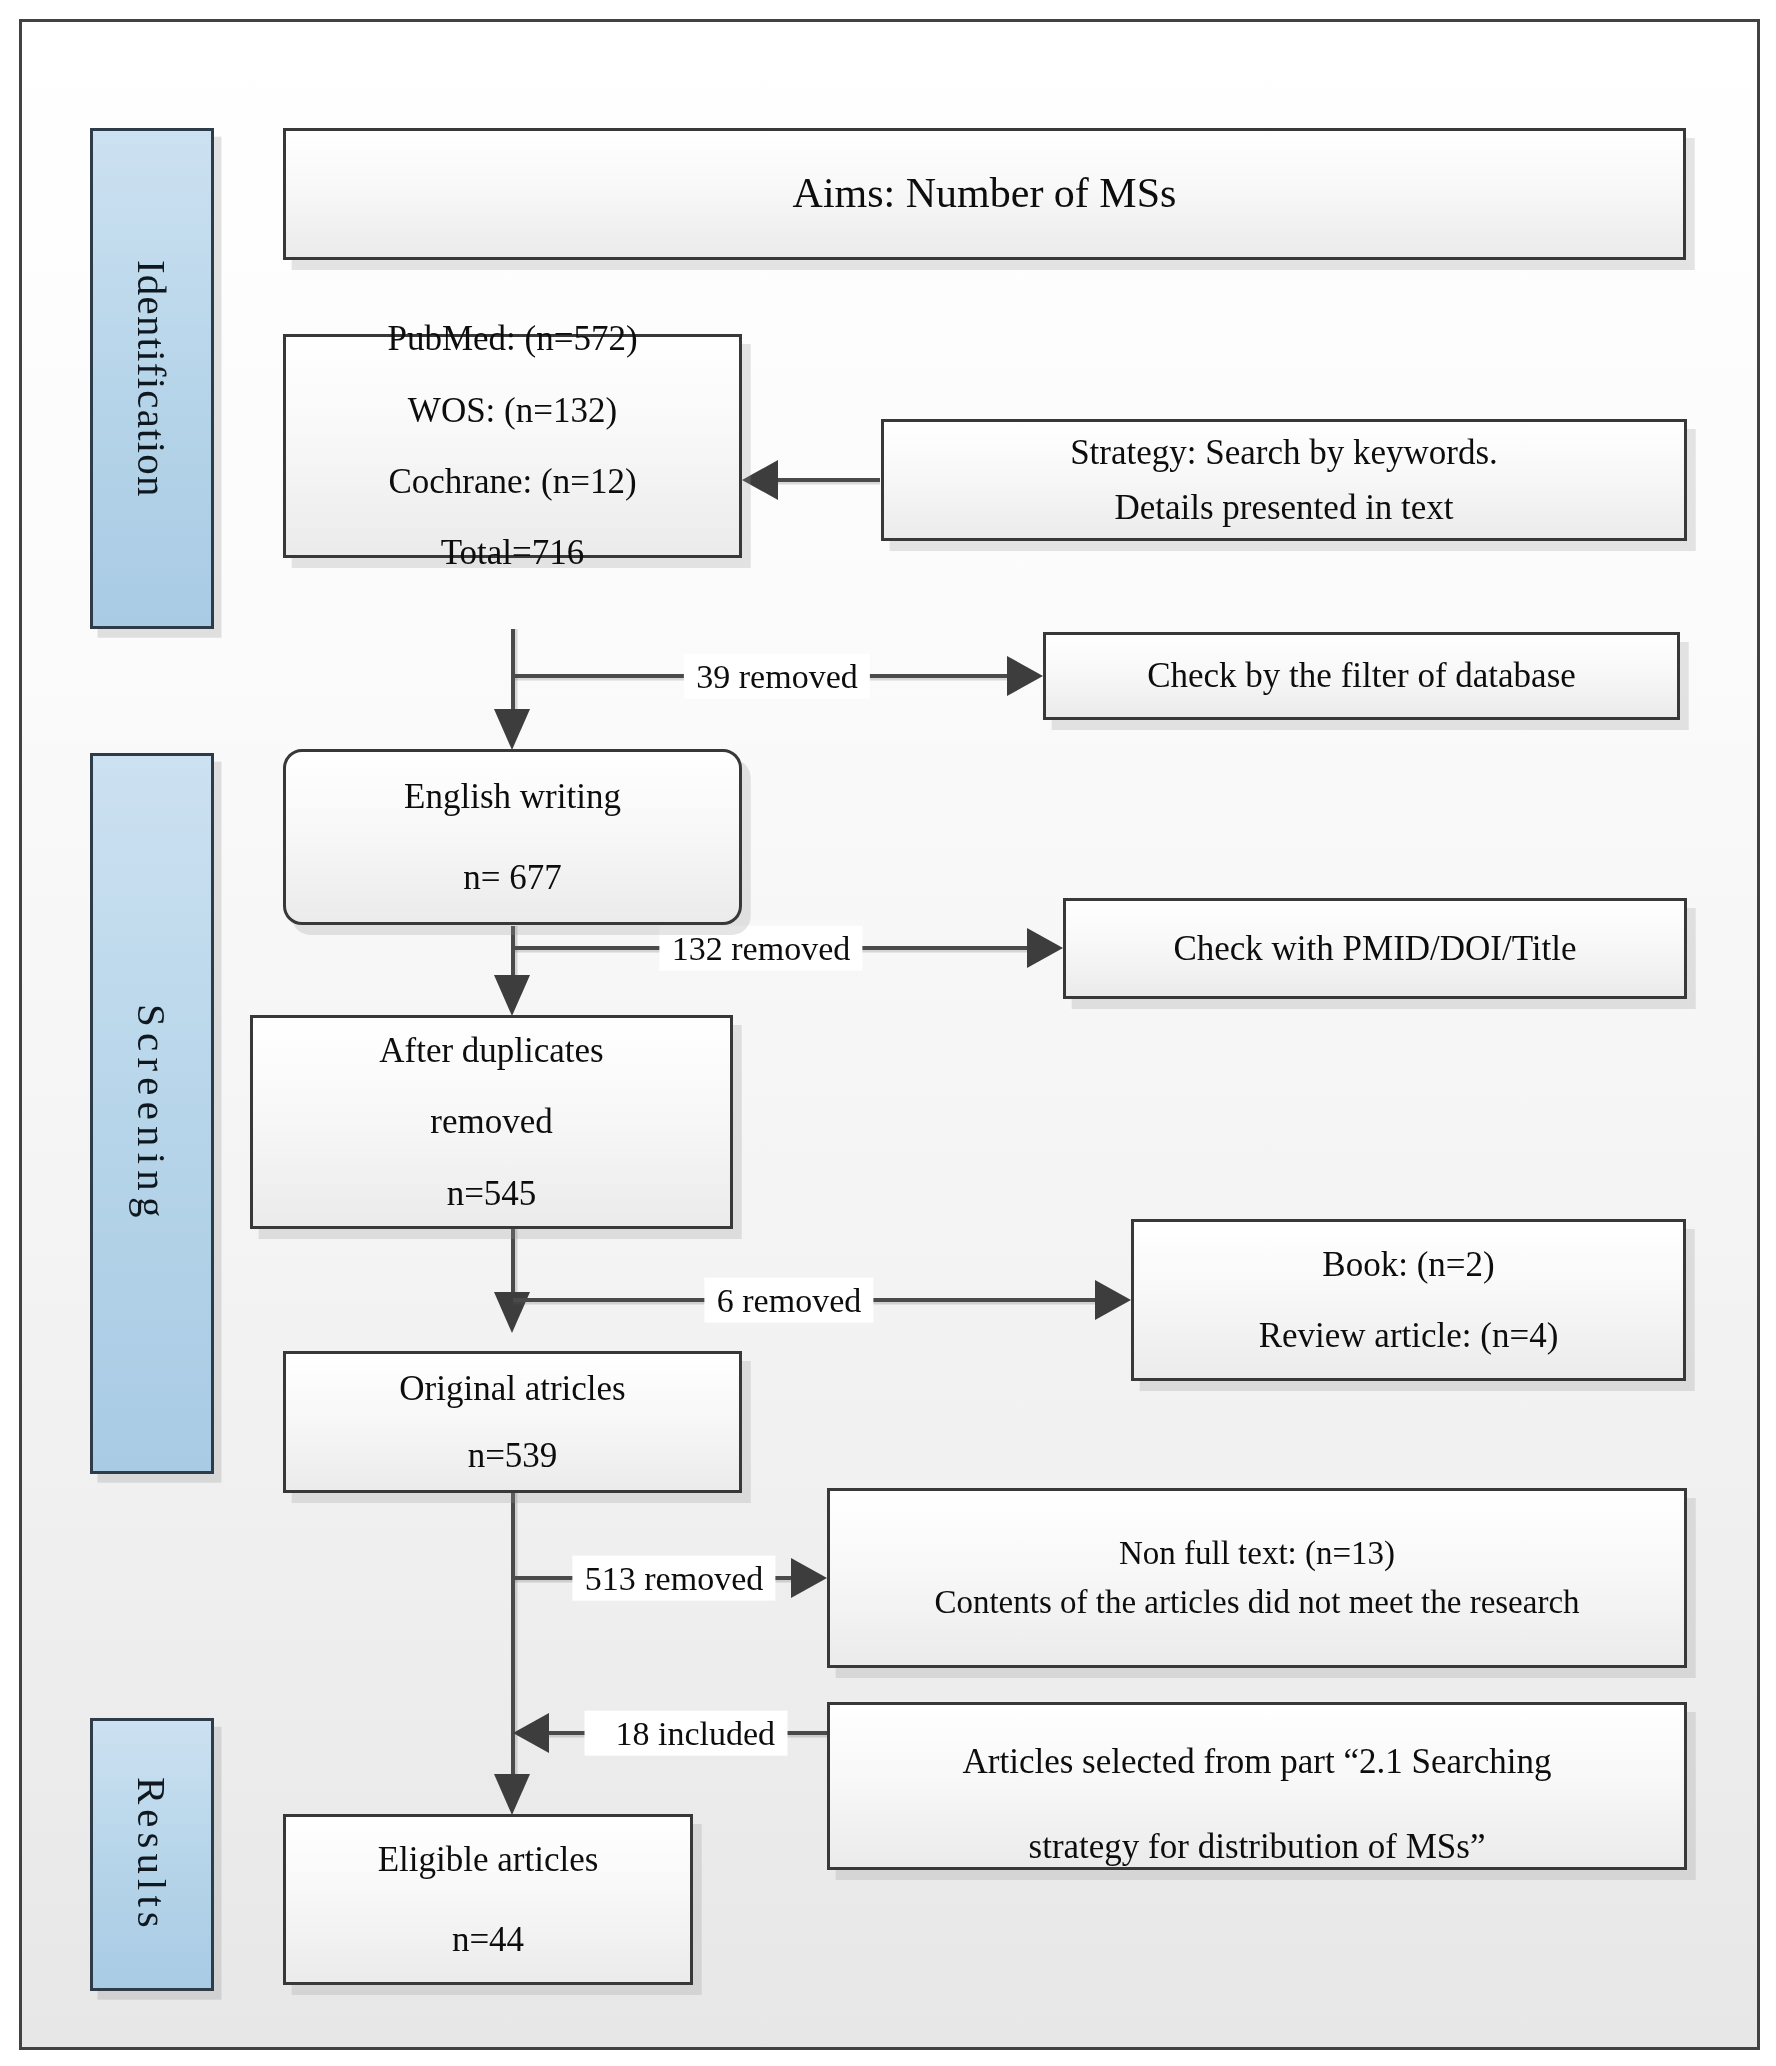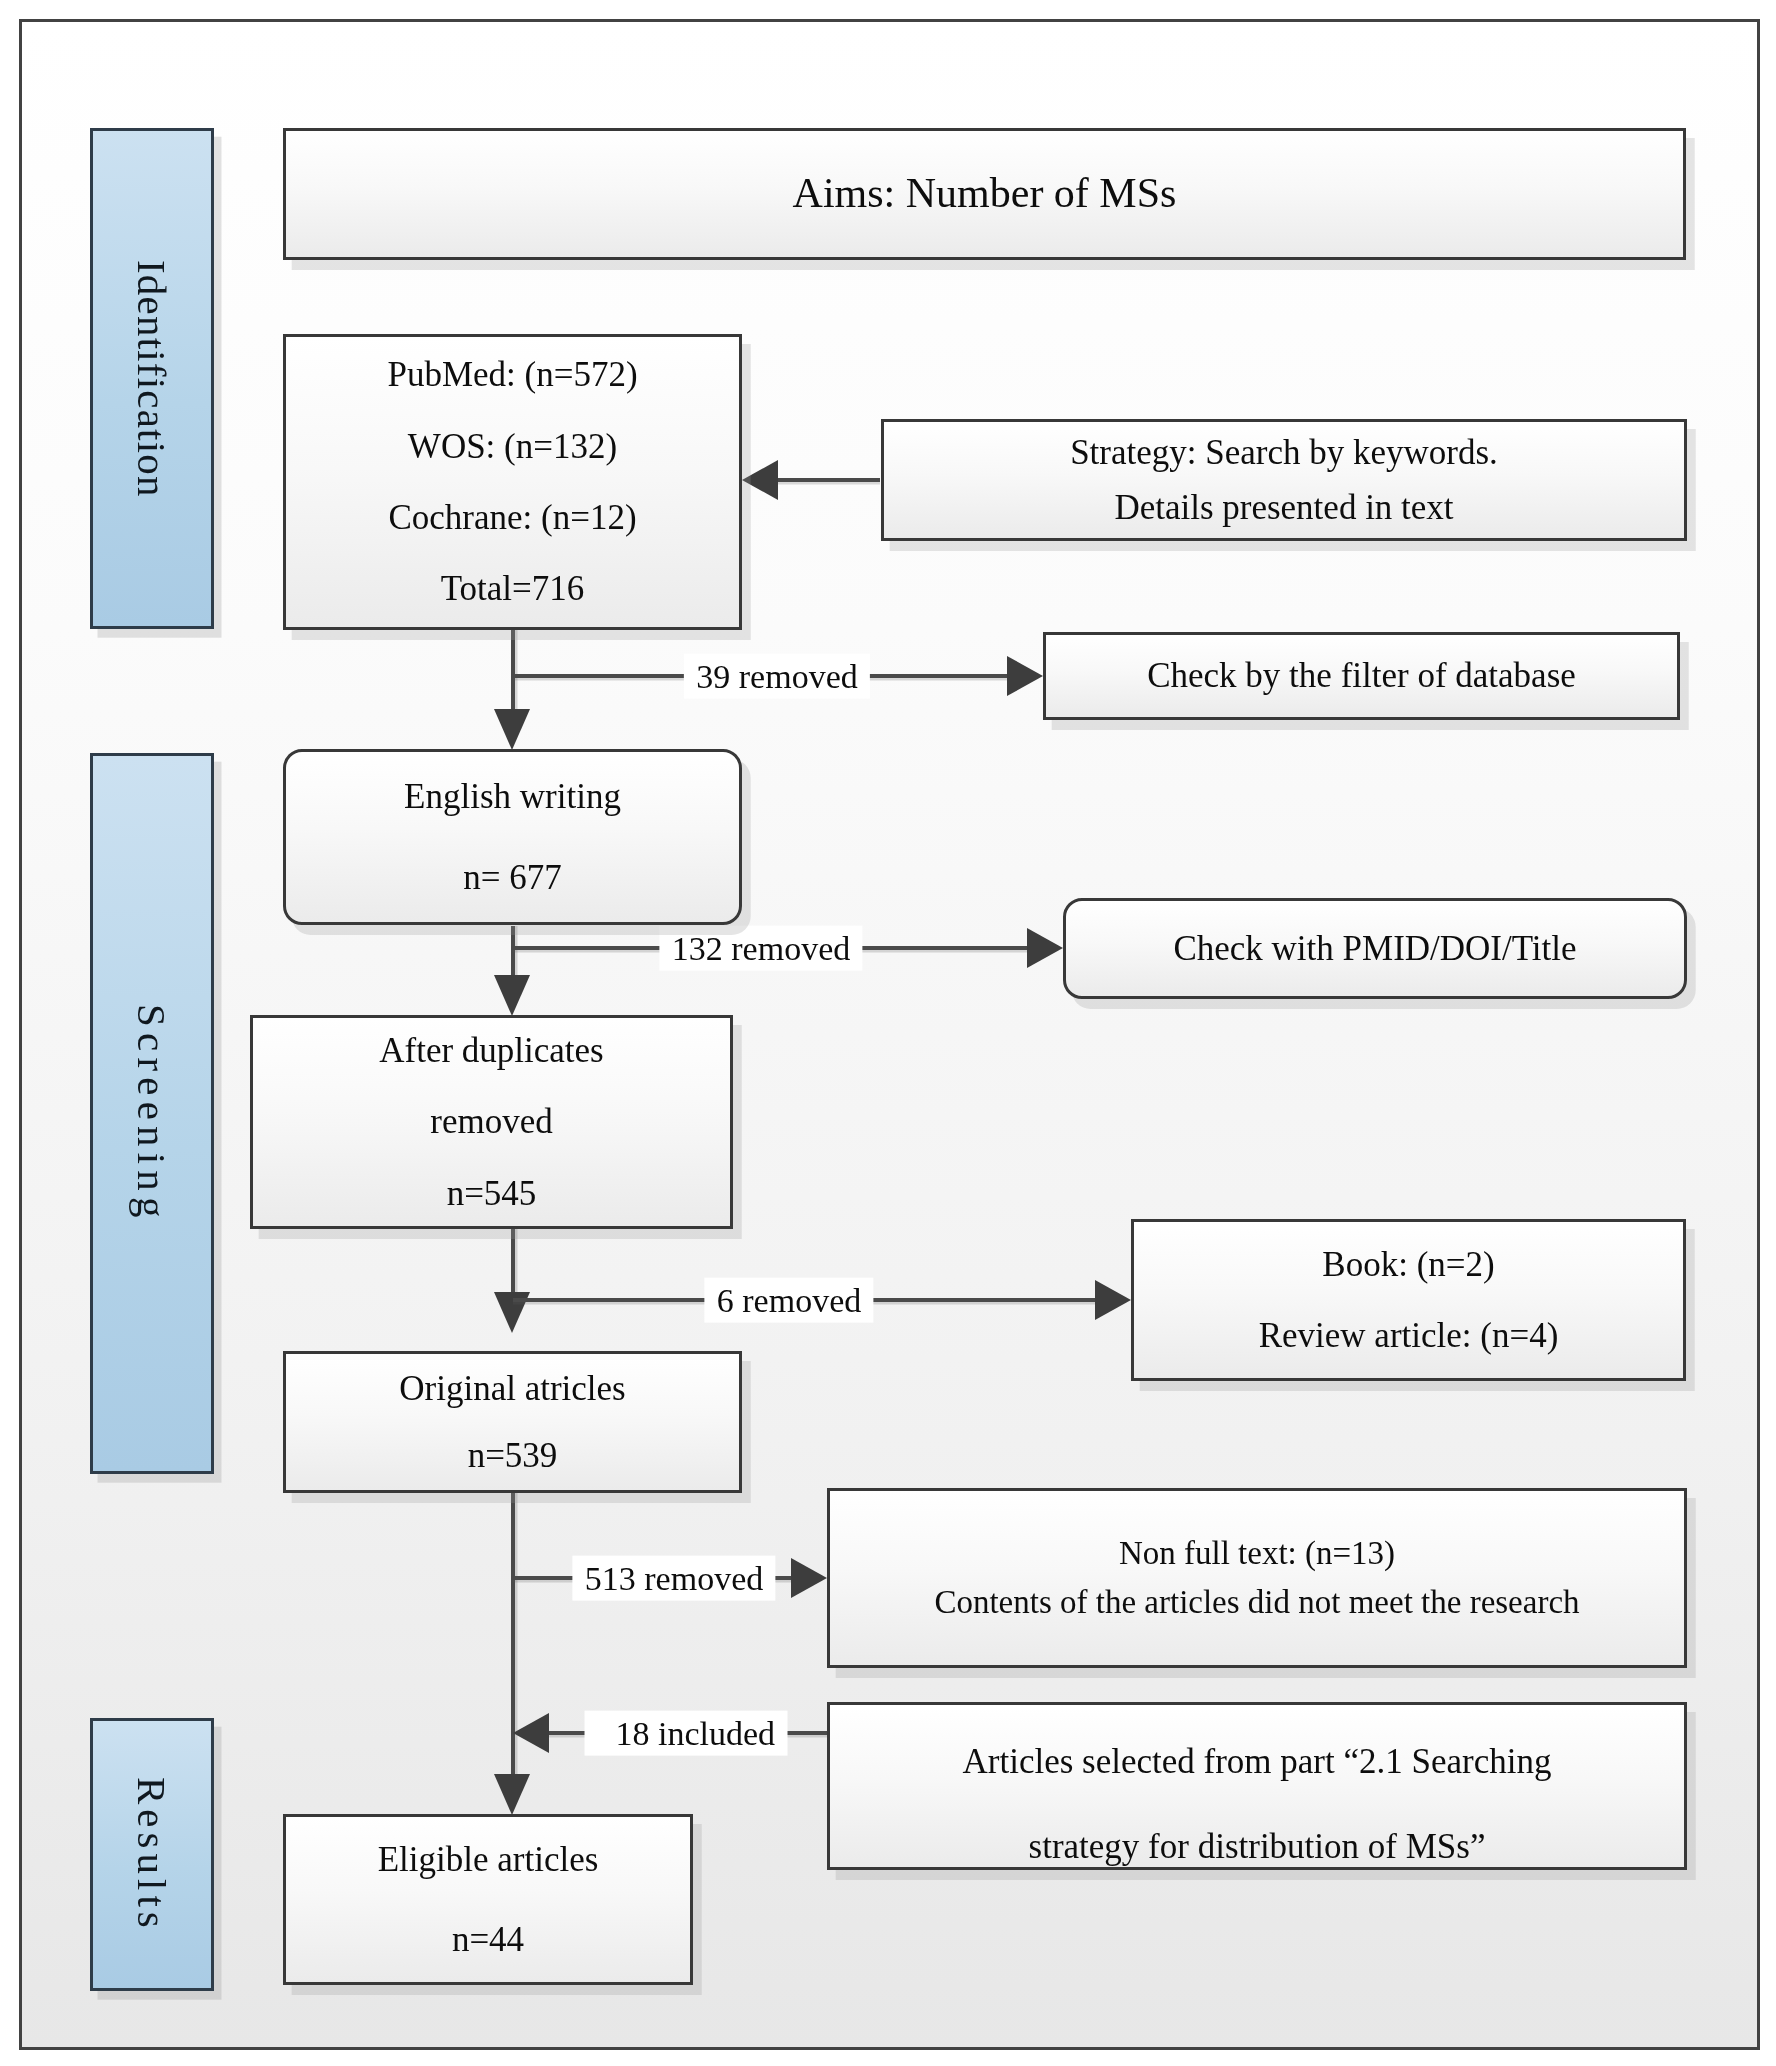--- a/index.html
+++ b/index.html
@@ -86,42 +86,42 @@
     <span class="vtext" style="letter-spacing:6.2px;">Screening</span>
   </div>
   <div class="blue" style="left:90px;top:1718px;width:124px;height:273px;">
     <span class="vtext" style="letter-spacing:5px;">Results</span>
   </div>
 
   <div class="box" style="left:283px;top:128px;width:1403px;height:132px;font-size:42px;">
     <div class="ln">Aims: Number of MSs</div>
   </div>
 
-  <div class="box" style="left:283px;top:334px;width:459px;height:296px;gap:30px;">
+  <div class="box" style="left:283px;top:334px;width:459px;height:224px;gap:30px;">
     <div class="ln">PubMed: (n=572)</div>
     <div class="ln">WOS: (n=132)</div>
     <div class="ln">Cochrane: (n=12)</div>
     <div class="ln">Total=716</div>
   </div>
 
   <div class="box" style="left:881px;top:419px;width:806px;height:122px;gap:13.7px;">
     <div class="ln">Strategy: Search by keywords.</div>
     <div class="ln">Details presented in text</div>
   </div>
 
   <div class="box" style="left:1043px;top:632px;width:637px;height:88px;">
     <div class="ln">Check by the filter of database</div>
   </div>
 
   <div class="box" style="left:283px;top:749px;width:459px;height:176px;gap:39px;border-radius:19px;">
     <div class="ln">English writing</div>
     <div class="ln">n= 677</div>
   </div>
 
-  <div class="box" style="left:1063px;top:898px;width:624px;height:101px;border-radius:19px;">
+  <div class="box" style="left:1063px;top:898px;width:624px;height:101px;">
     <div class="ln">Check with PMID/DOI/Title</div>
   </div>
 
   <div class="box" style="left:250px;top:1015px;width:483px;height:214px;gap:30px;">
     <div class="ln">After duplicates</div>
     <div class="ln">removed</div>
     <div class="ln">n=545</div>
   </div>
 
   <div class="box" style="left:1131px;top:1219px;width:555px;height:162px;gap:30px;">

